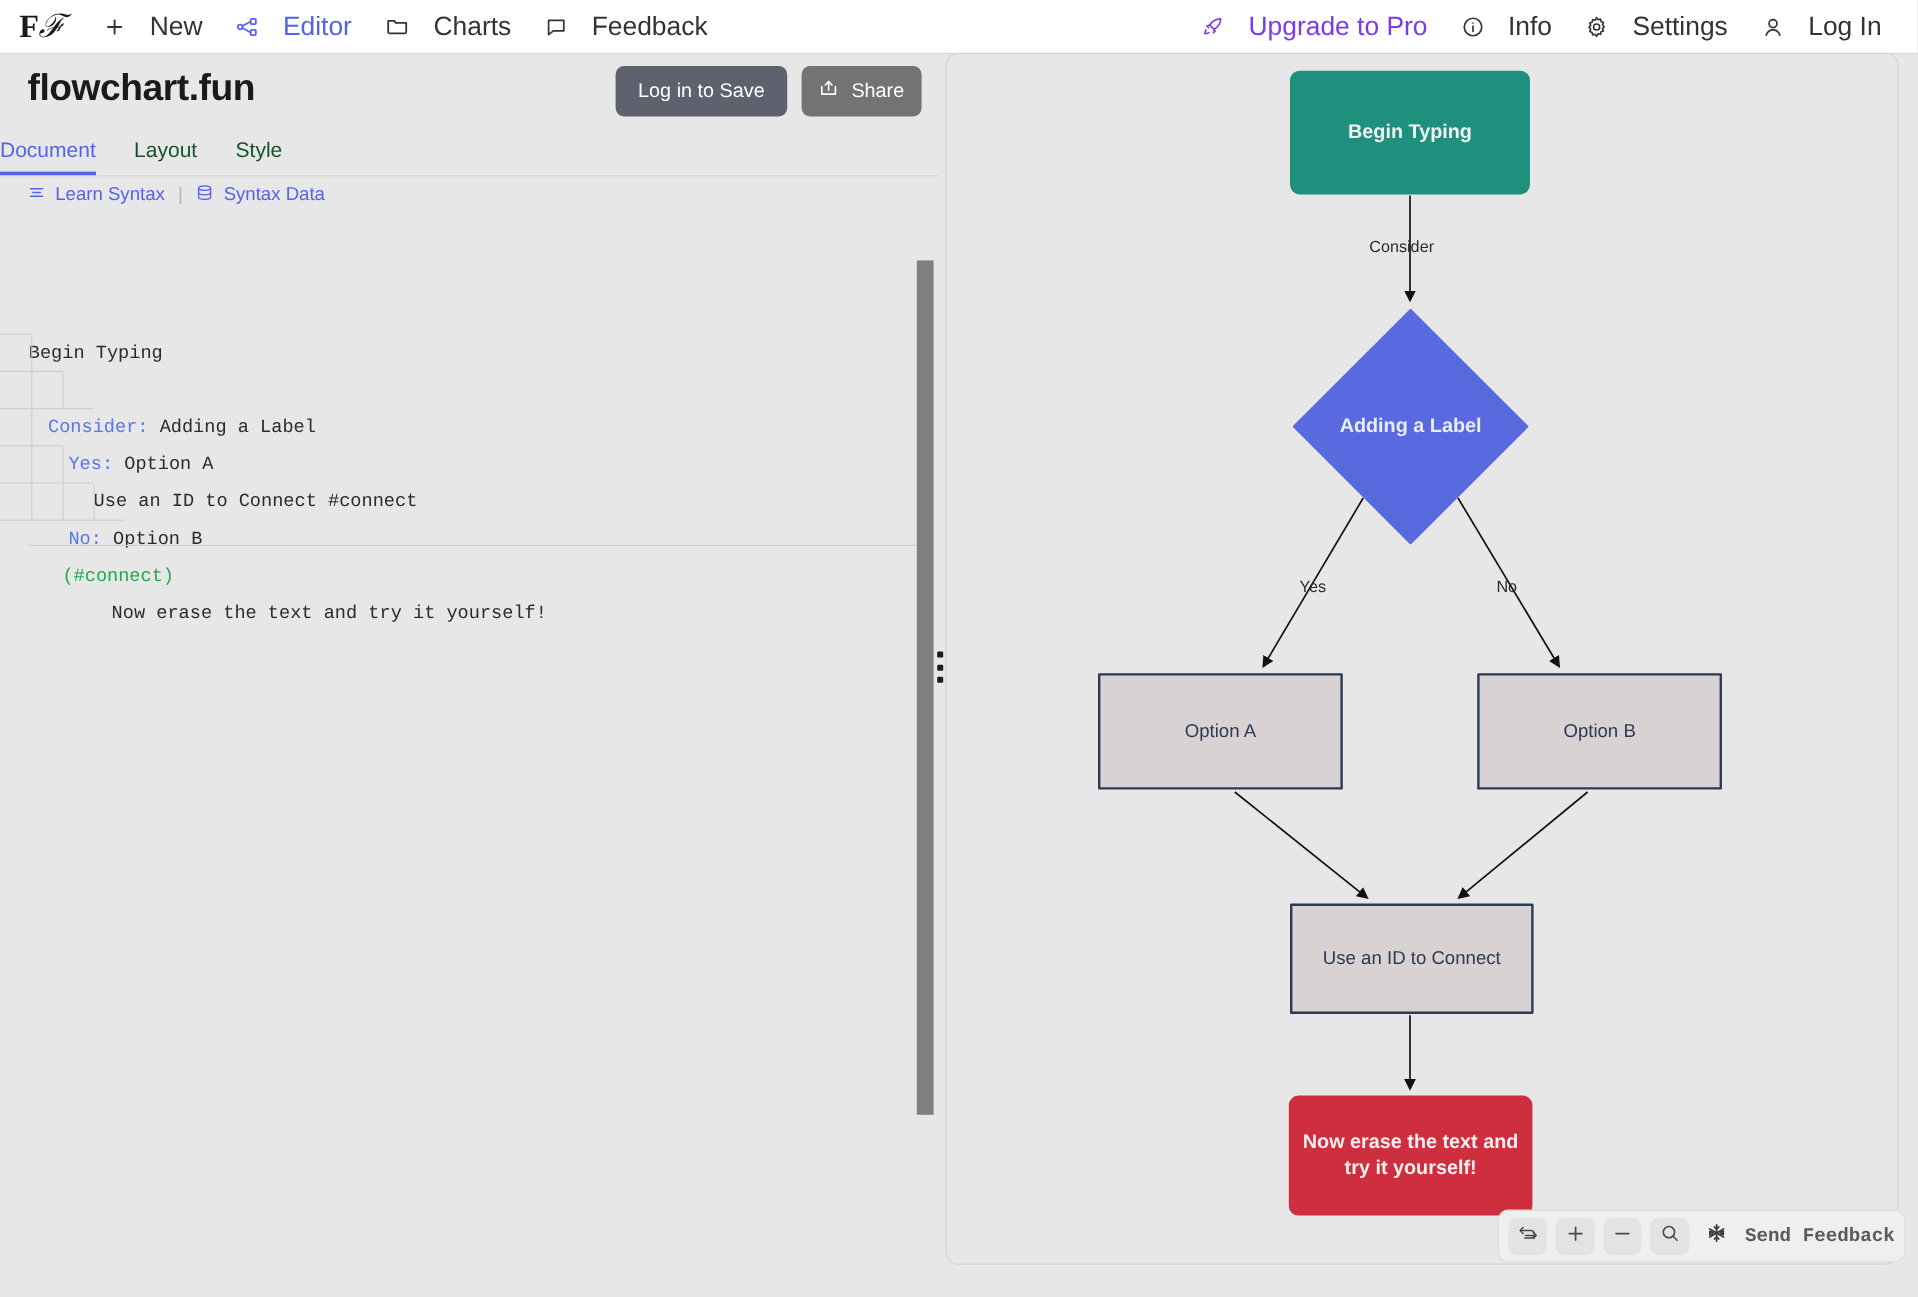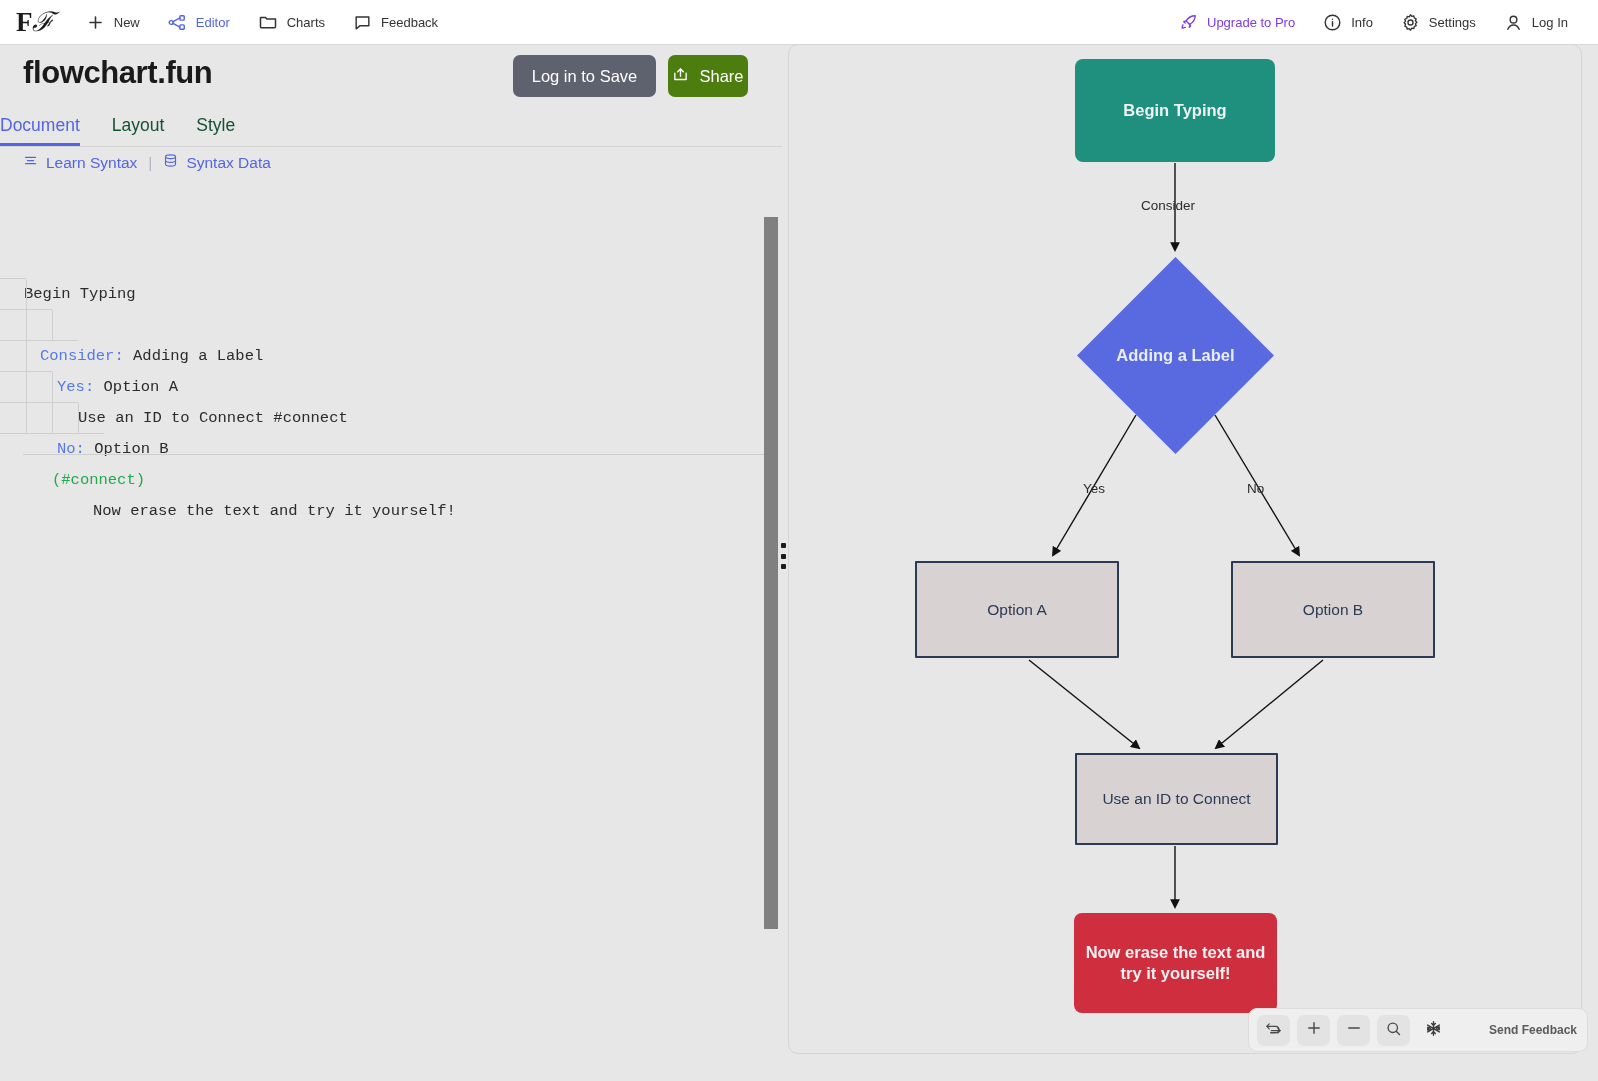--- a/index.html
+++ b/index.html
@@ -23,22 +23,22 @@
   }
   .nav-left { display: flex; align-items: center; gap: 0px; padding-left: 12px; }
   .nav-right { display: flex; align-items: center; margin-left: auto; padding-right: 16px; }
   .logo {
     font-family: "Liberation Serif", serif;
     font-size: 27px; font-weight: 700; color: #1b1b1b;
     letter-spacing: -0.5px; padding: 0 18px 0 4px; line-height: 1;
   }
   .logo .f2 { font-style: italic; font-weight: 400; }
   .navitem {
-    display: flex; align-items: center; gap: 9px;
-    padding: 6px 14px; font-size: 13px; color: #333; cursor: pointer;
+    display: flex; align-items: center; gap: 20px;
+    padding: 6px 14px; font-size: 22px; color: #333; cursor: pointer;
     white-space: nowrap;
   }
   .navitem.active { color: #5364e8; }
   .navitem.pro { color: #7c3aed; }
   .navitem svg { display: block; flex: none; }
 
   
   .leftpane {
     position: absolute; left: 0; top: 45px; width: 782px; height: 1036px;
     background: #e7e7e7;
@@ -49,21 +49,21 @@
   .doc-title {
     position: absolute; left: 23px; top: 10px;
     font-size: 31px; font-weight: 700; color: #1a1a1a; letter-spacing: -0.4px;
   }
   .btn {
     position: absolute; display: flex; align-items: center; justify-content: center;
     gap: 10px; border-radius: 7px; font-size: 16.5px; color: #fff; cursor: pointer;
     border: none; font-family: "Liberation Sans", sans-serif;
   }
   .btn-save { left: 513px; top: 10px; width: 143px; height: 42px; background: #5e616e; }
-  .btn-share { left: 668px; top: 10px; width: 80px; height: 42px; background: #4d7c0f; }
+  .btn-share { left: 668px; top: 10px; width: 100px; height: 42px; background: #737373; }
 
   
   .tabs {
     position: absolute; left: 0; top: 62px; width: 782px; height: 40px;
     display: flex; align-items: flex-end; 
     border-bottom: 1px solid #d5d5d5;
   }
   .tab {
     font-size: 17.5px; color: #14532d; padding: 0 0 9px 0; margin-right: 32px;
     cursor: pointer; border-bottom: 3px solid transparent; line-height: 1;
@@ -170,22 +170,22 @@
     background: #efefef; border: 1px solid #dcdcdc; border-radius: 9px;
     display: flex; align-items: center; padding: 0 8px; gap: 7px;
   }
   .tbtn {
     width: 33px; height: 31px; border-radius: 7px; background: #e3e3e3;
     display: flex; align-items: center; justify-content: center; cursor: pointer;
     color: #4a4a4a;
   }
   .tbtn.plain { background: transparent; }
   .tb-feedback {
-    margin-left: 32px; font-size: 12px; font-weight: 700; color: #5a5a5a;
-    cursor: pointer; white-space: nowrap;
+    margin-left: 0; font-size: 16px; font-weight: 700; color: #5a5a5a;
+    cursor: pointer; white-space: nowrap; font-family: Liberation Mono, monospace;
   }
 </style>
 </head>
 <body>
 
 <div id="app">
 
   <div class="topnav">
     <div class="nav-left">
       <div class="logo"><span>F</span><span class="f2">ℱ</span></div>

